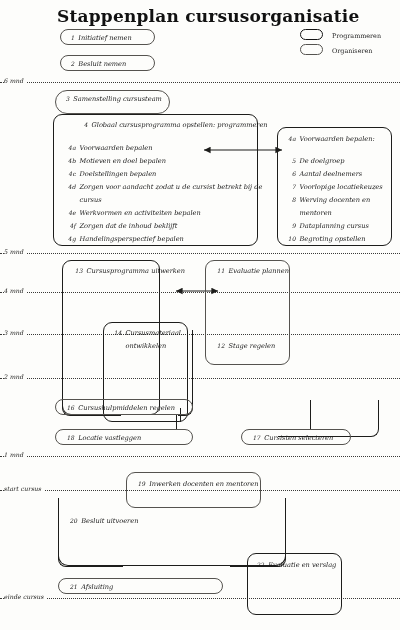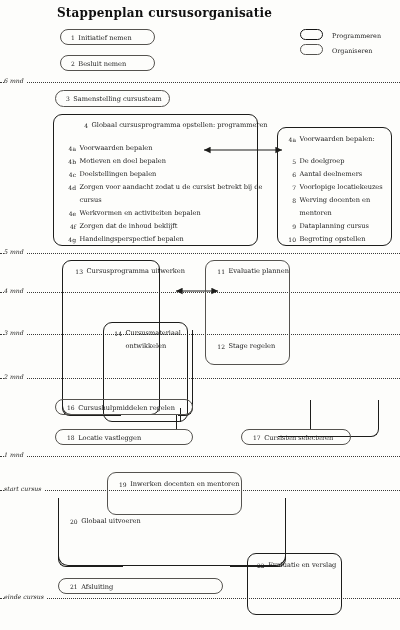--- a/index.html
+++ b/index.html
@@ -35,22 +35,23 @@
   }
   .box.prog{border:1.6px solid #1d1d1b;}
   .box.org{border:1px solid #55534f;}
   .pill{border-radius:999px;}
   .rbox{border-radius:9px;}
 
   
   .row{
     position:absolute;
     display:flex;
-    align-items:flex-end;
+    align-items:center;
     white-space:nowrap;
+    font-style:italic;
   }
   .row .num{
     display:inline-block;
     text-align:right;
     font-size:6px;
     color:#1a1a1a;
     margin-right:3.5px;
   }
   .row .lbl{font-size:6.6px;}
   .wrapline{
@@ -123,21 +124,21 @@
 
   <div class="tl-label" style="left:4px;top:77px">6 mnd</div>
   <div class="tl-label" style="left:4px;top:248px">5 mnd</div>
   <div class="tl-label" style="left:4px;top:287px">4 mnd</div>
   <div class="tl-label" style="left:4px;top:329px">3 mnd</div>
   <div class="tl-label" style="left:4px;top:373px">2 mnd</div>
   <div class="tl-label" style="left:4px;top:451px">1 mnd</div>
   <div class="tl-label" style="left:4px;top:485px">start cursus</div>
   <div class="tl-label" style="left:4px;top:593px">einde cursus</div>
 
-  <div class="title" style="left:57px;top:6px;font-size:12px">Stappenplan cursusorganisatie</div>
+  <div class="title" style="left:57px;top:6px;font-size:17px">Stappenplan cursusorganisatie</div>
 
   <div class="legend-shape prog" style="left:300px;top:29px"></div>
   <div class="legend-text" style="left:332px;top:32px">Programmeren</div>
   <div class="legend-shape org" style="left:300px;top:44px"></div>
   <div class="legend-text" style="left:332px;top:47px">Organiseren</div>
 
   <div class="corner" style="left:62px;top:330px;width:58px;height:85px;border-top:none;border-right:none;border-top-left-radius:0;border-bottom-right-radius:0;"></div>
 
   <div class="conn v" style="left:180px;top:408px;height:14px"></div>
 
@@ -173,21 +174,21 @@
     </div>
   </div>
 
   <div class="box org pill" style="left:60px;top:55px;width:95px;height:16px">
     <div class="row" style="left:10px;top:4.5px">
       <span class="num">2</span>
       <span class="lbl">Besluit nemen</span>
     </div>
   </div>
 
-  <div class="box org pill" style="left:55px;top:90px;width:115px;height:17px">
+  <div class="box org pill" style="left:55px;top:90px;width:115px;height:24px">
     <div class="row" style="left:10px;top:4.5px">
       <span class="num">3</span>
       <span class="lbl">Samenstelling cursusteam</span>
     </div>
   </div>
 
   <div class="box prog rbox" style="left:53px;top:114px;width:205px;height:132px">
     <div class="row" style="left:24px;top:7px">
       <span class="num" style="width:10px">4</span>
       <span class="lbl">Globaal cursusprogramma opstellen: programmeren</span>
@@ -305,31 +306,31 @@
     </div>
   </div>
 
   <div class="box org pill" style="left:241px;top:429px;width:110px;height:16px">
     <div class="row" style="left:11px;top:4.5px">
       <span class="num">17</span>
       <span class="lbl">Cursisten selecteren</span>
     </div>
   </div>
 
-  <div class="box org rbox" style="left:107px;top:472px;width:135px;height:43px">
+  <div class="box org rbox" style="left:126px;top:472px;width:135px;height:36px">
     <div class="row" style="left:11px;top:8px">
       <span class="num">19</span>
       <span class="lbl">Inwerken docenten en mentoren</span>
     </div>
   </div>
 
   <div class="box prog rbox" style="left:58px;top:505px;width:228px;height:61px;border-top:none;border-radius:0 0 10px 10px">
     <div class="row" style="left:11px;top:13px">
       <span class="num">20</span>
-      <span class="lbl">Globaal uitvoeren</span>
+      <span class="lbl">Besluit uitvoeren</span>
     </div>
   </div>
 
   <div class="box prog rbox" style="left:247px;top:553px;width:95px;height:62px">
     <div class="row" style="left:9px;top:8px">
       <span class="num">22</span>
       <span class="lbl">Evaluatie en verslag</span>
     </div>
   </div>
 

